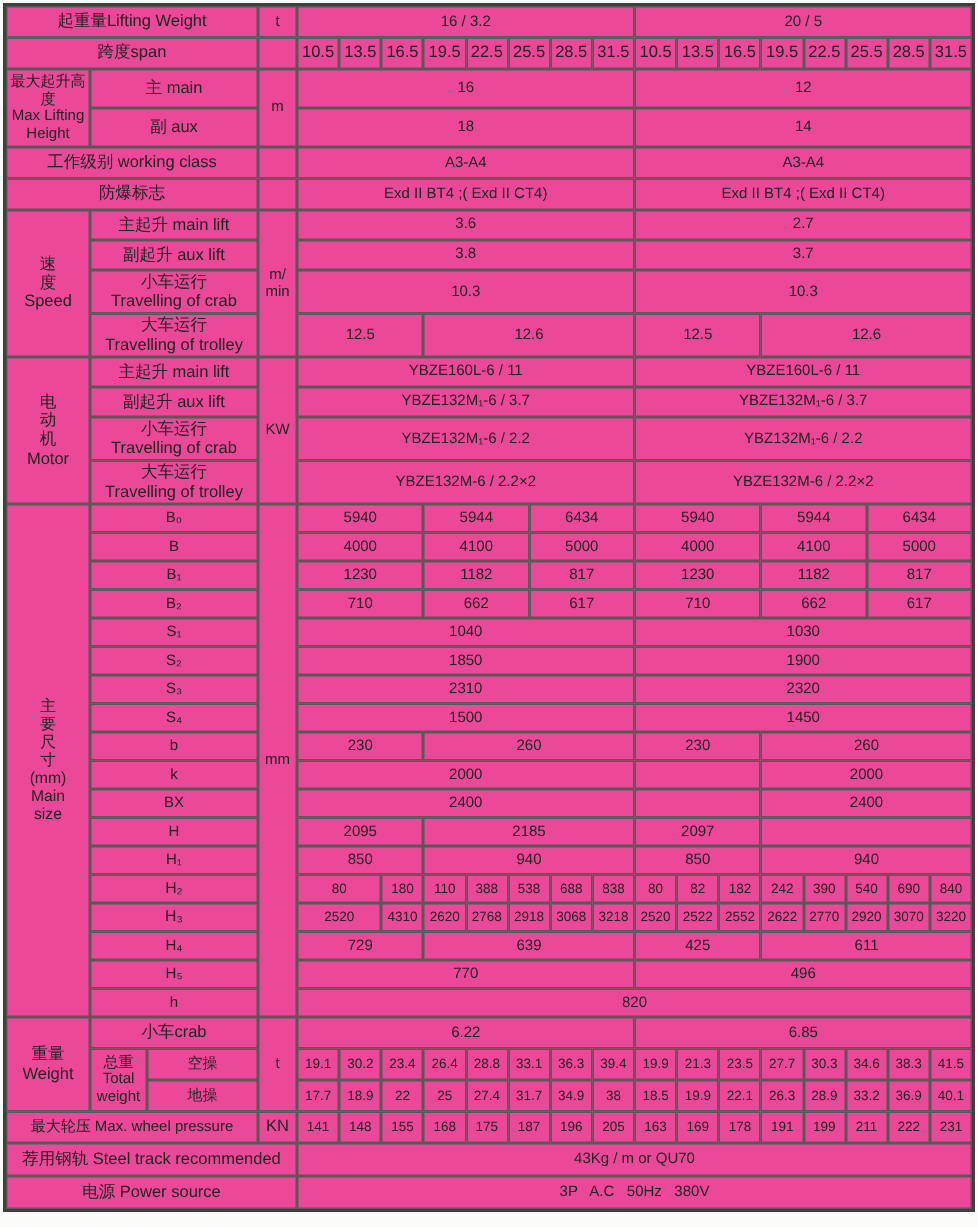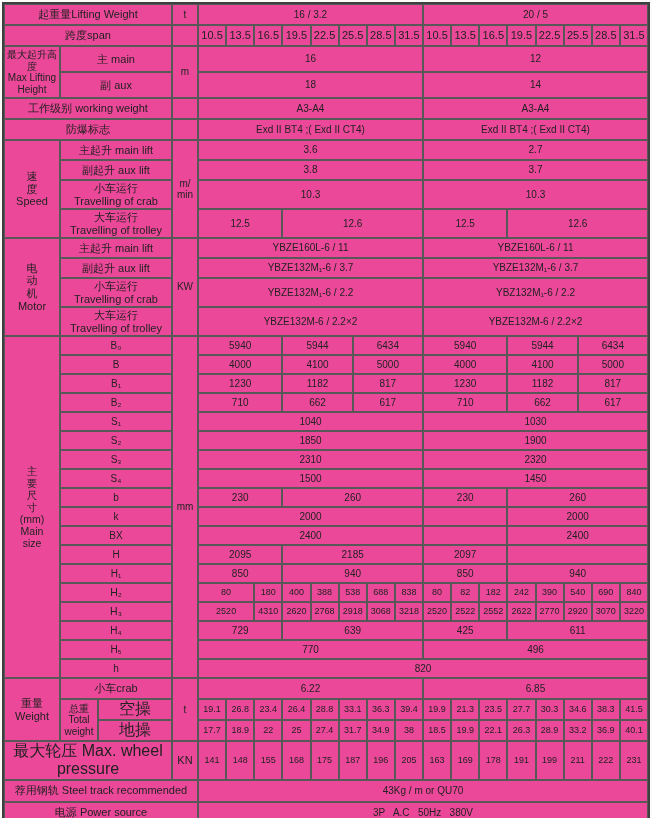--- a/index.html
+++ b/index.html
@@ -8,21 +8,21 @@
         border:2px solid #3f3f3f;background:#ec4899;}
   td{border:1px solid #585858;text-align:center;vertical-align:middle;padding:0 1px;overflow:hidden;
      font-size:10px;line-height:1.15;}
   .lbl{font-size:11px;}
   .dim{font-size:10px;}
   .pre{white-space:pre-line;text-align:center;}
   .sp{white-space:pre-wrap;}
   .c-l1{width:56px}.c-l2{width:38px}.c-l3{width:74px}.c-u{width:26px}
   tr.h19{height:19px}tr.h20{height:20px}tr.h21{height:21px}tr.h22{height:22px}tr.h26{height:26px}tr.h29{height:29px}
   tr.f9  td{font-size:9px}
-  tr.f9  td.lbl{font-size:16px}
+  tr.f9  td.lbl{font-size:10px}
   tr.f95 td{font-size:11px}
   tr.f95 td.lbl{font-size:11px}
   tr.f9 td.dim, tr.f95 td.dim{font-size:10.5px}
 </style>
 </head>
 <body>
 
 <table>
 <colgroup>
   <col class="c-l1">
@@ -70,21 +70,21 @@
   <td colspan="16">16</td>
   <td colspan="16">12</td>
 </tr>
 <tr class="h26">
   <td class="lbl" colspan="2">副 aux</td>
   <td colspan="16">18</td>
   <td colspan="16">14</td>
 </tr>
 
 <tr class="h21">
-  <td class="lbl" colspan="3">工作级别 working weight</td>
+  <td class="lbl" colspan="3">工作级别 working class</td>
   <td></td>
   <td colspan="16">A3-A4</td>
   <td colspan="16">A3-A4</td>
 </tr>
 
 <tr class="h21">
   <td class="lbl" colspan="3">防爆标志</td>
   <td></td>
   <td colspan="16">Exd II BT4 ;( Exd II CT4)</td>
   <td colspan="16">Exd II BT4 ;( Exd II CT4)</td>
@@ -242,21 +242,21 @@
   <td class="dim" colspan="2">H₁</td>
   <td colspan="6">850</td>
   <td colspan="10">940</td>
   <td colspan="6">850</td>
   <td colspan="10">940</td>
 </tr>
 <tr class="h19 f9">
   <td class="dim" colspan="2">H₂</td>
   <td colspan="4">80</td>
   <td colspan="2">180</td>
-  <td colspan="2">400</td>
+  <td colspan="2">110</td>
   <td colspan="2">388</td>
   <td colspan="2">538</td>
   <td colspan="2">688</td>
   <td colspan="2">838</td>
   <td colspan="2">80</td>
   <td colspan="2">82</td>
   <td colspan="2">182</td>
   <td colspan="2">242</td>
   <td colspan="2">390</td>
   <td colspan="2">540</td>
@@ -305,21 +305,21 @@
   <td rowspan="3">t</td>
   <td colspan="16">6.22</td>
   <td colspan="16">6.85</td>
 </tr>
 <tr class="h21 f9">
   <td class="lbl pre" rowspan="2" style="font-size:10px">总重
 Total
 weight</td>
   <td class="lbl">空操</td>
   <td colspan="2">19.1</td>
-  <td colspan="2">26.8</td>
+  <td colspan="2">30.2</td>
   <td colspan="2">23.4</td>
   <td colspan="2">26.4</td>
   <td colspan="2">28.8</td>
   <td colspan="2">33.1</td>
   <td colspan="2">36.3</td>
   <td colspan="2">39.4</td>
   <td colspan="2">19.9</td>
   <td colspan="2">21.3</td>
   <td colspan="2">23.5</td>
   <td colspan="2">27.7</td>

